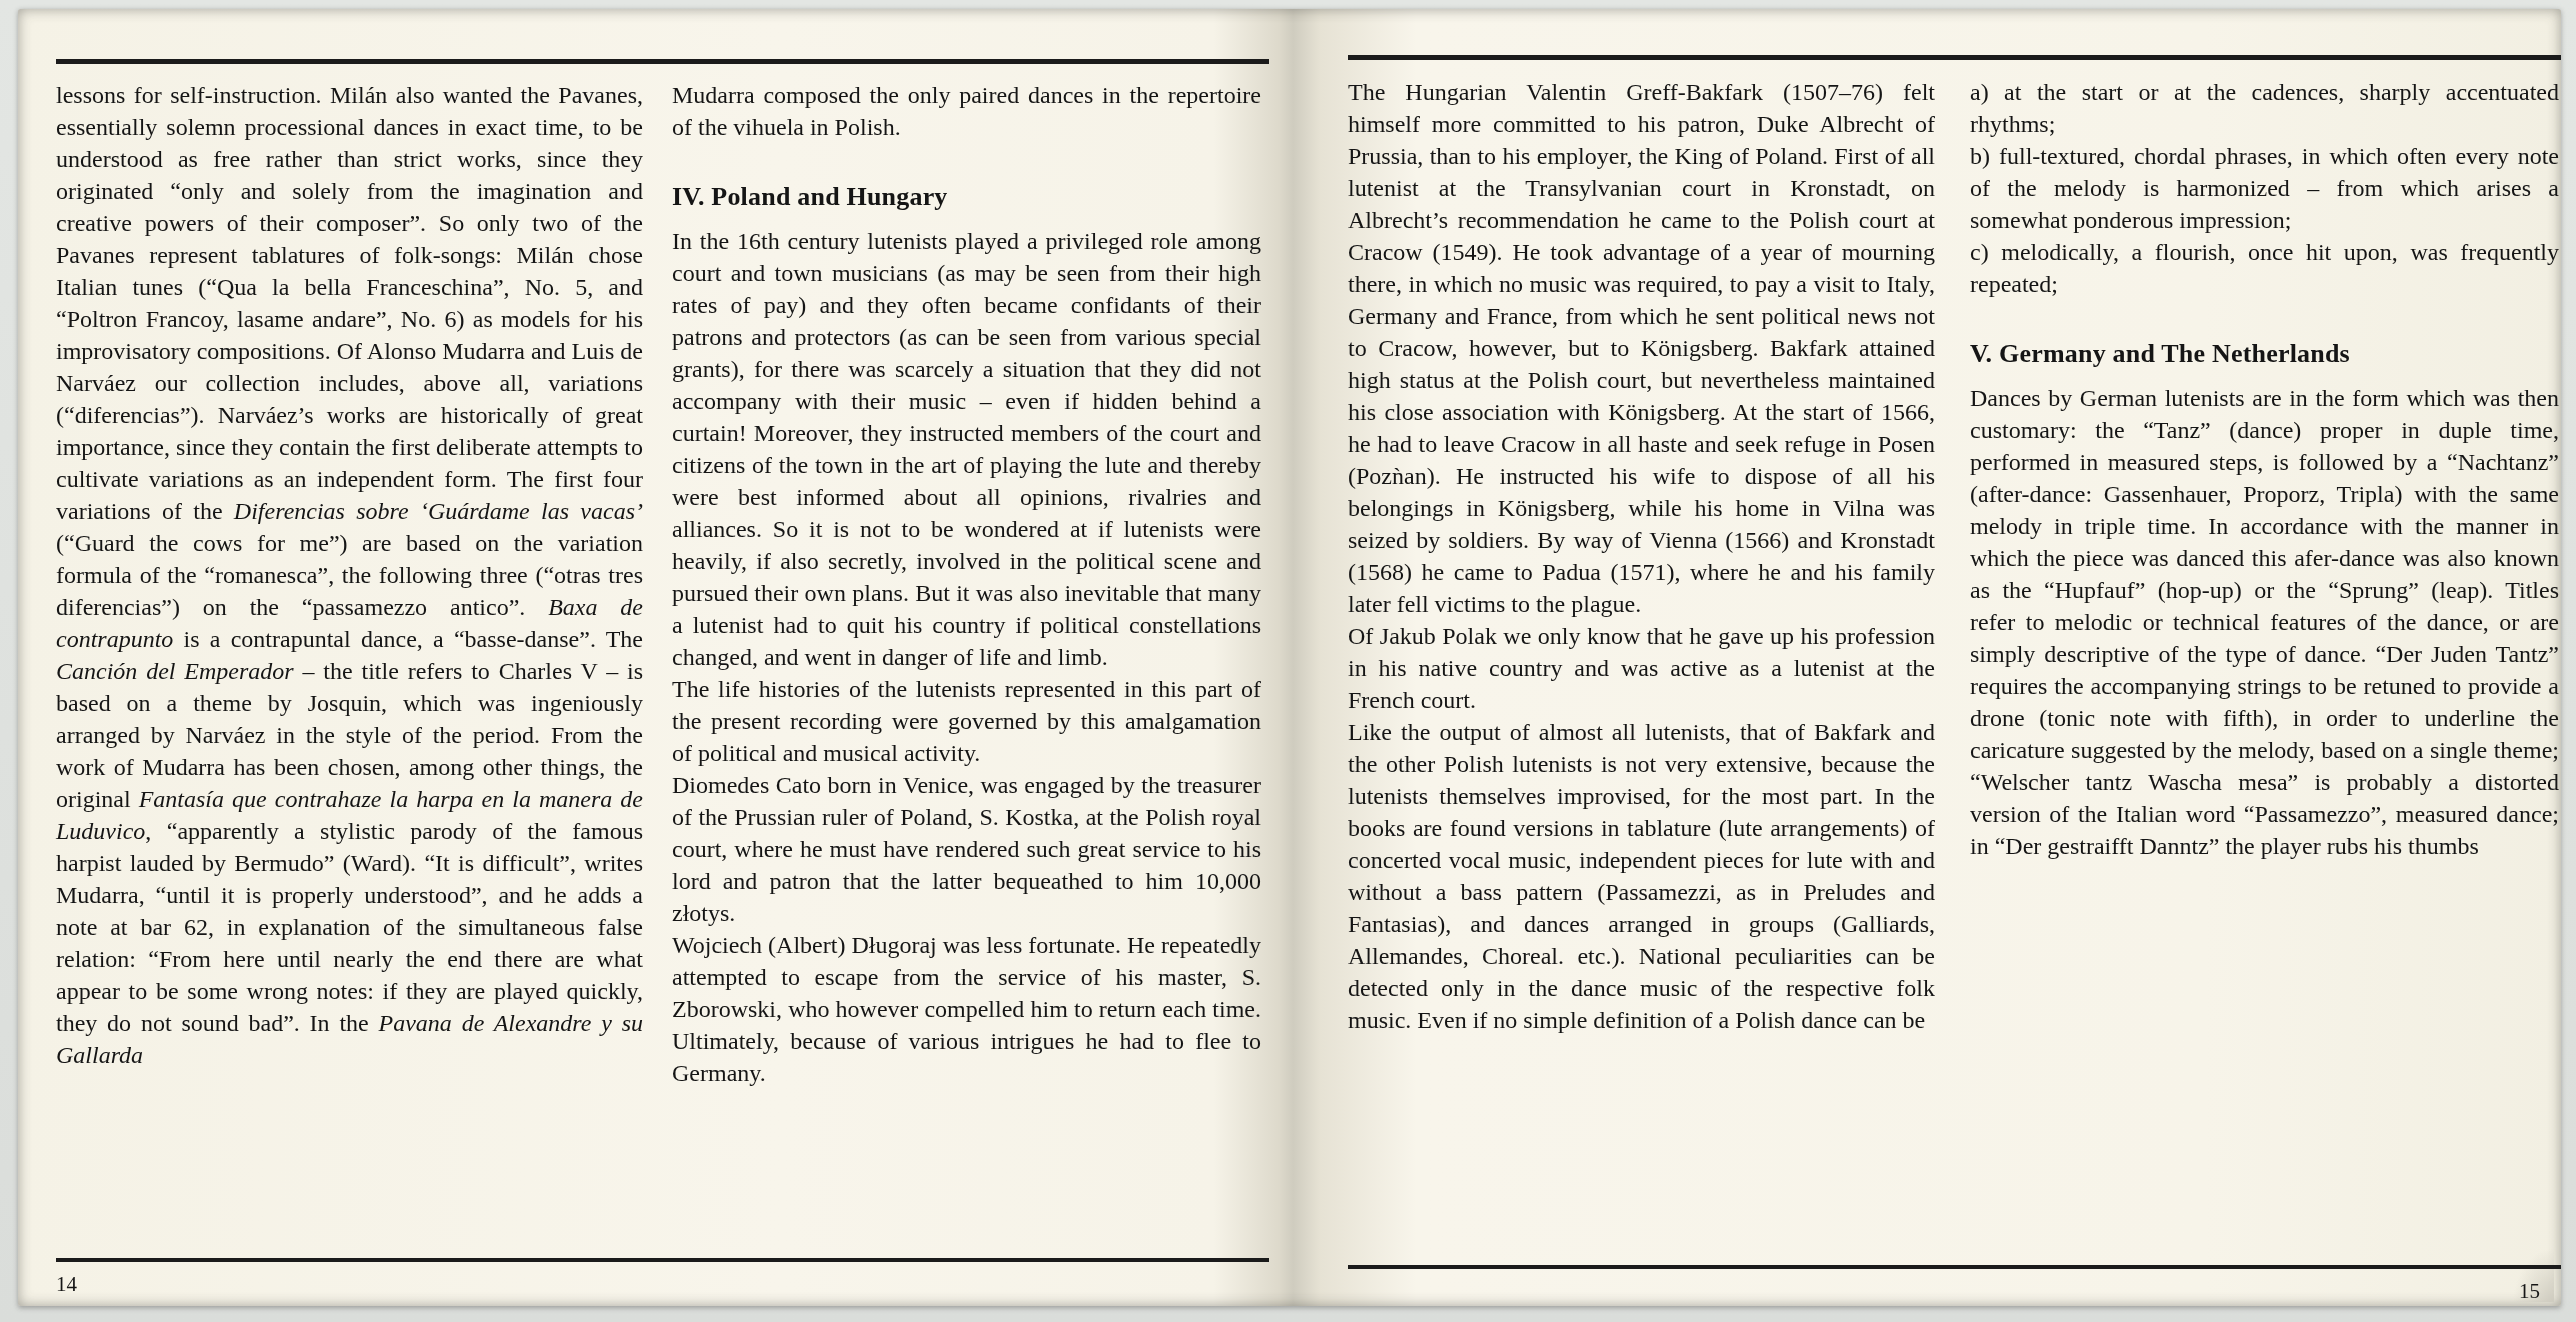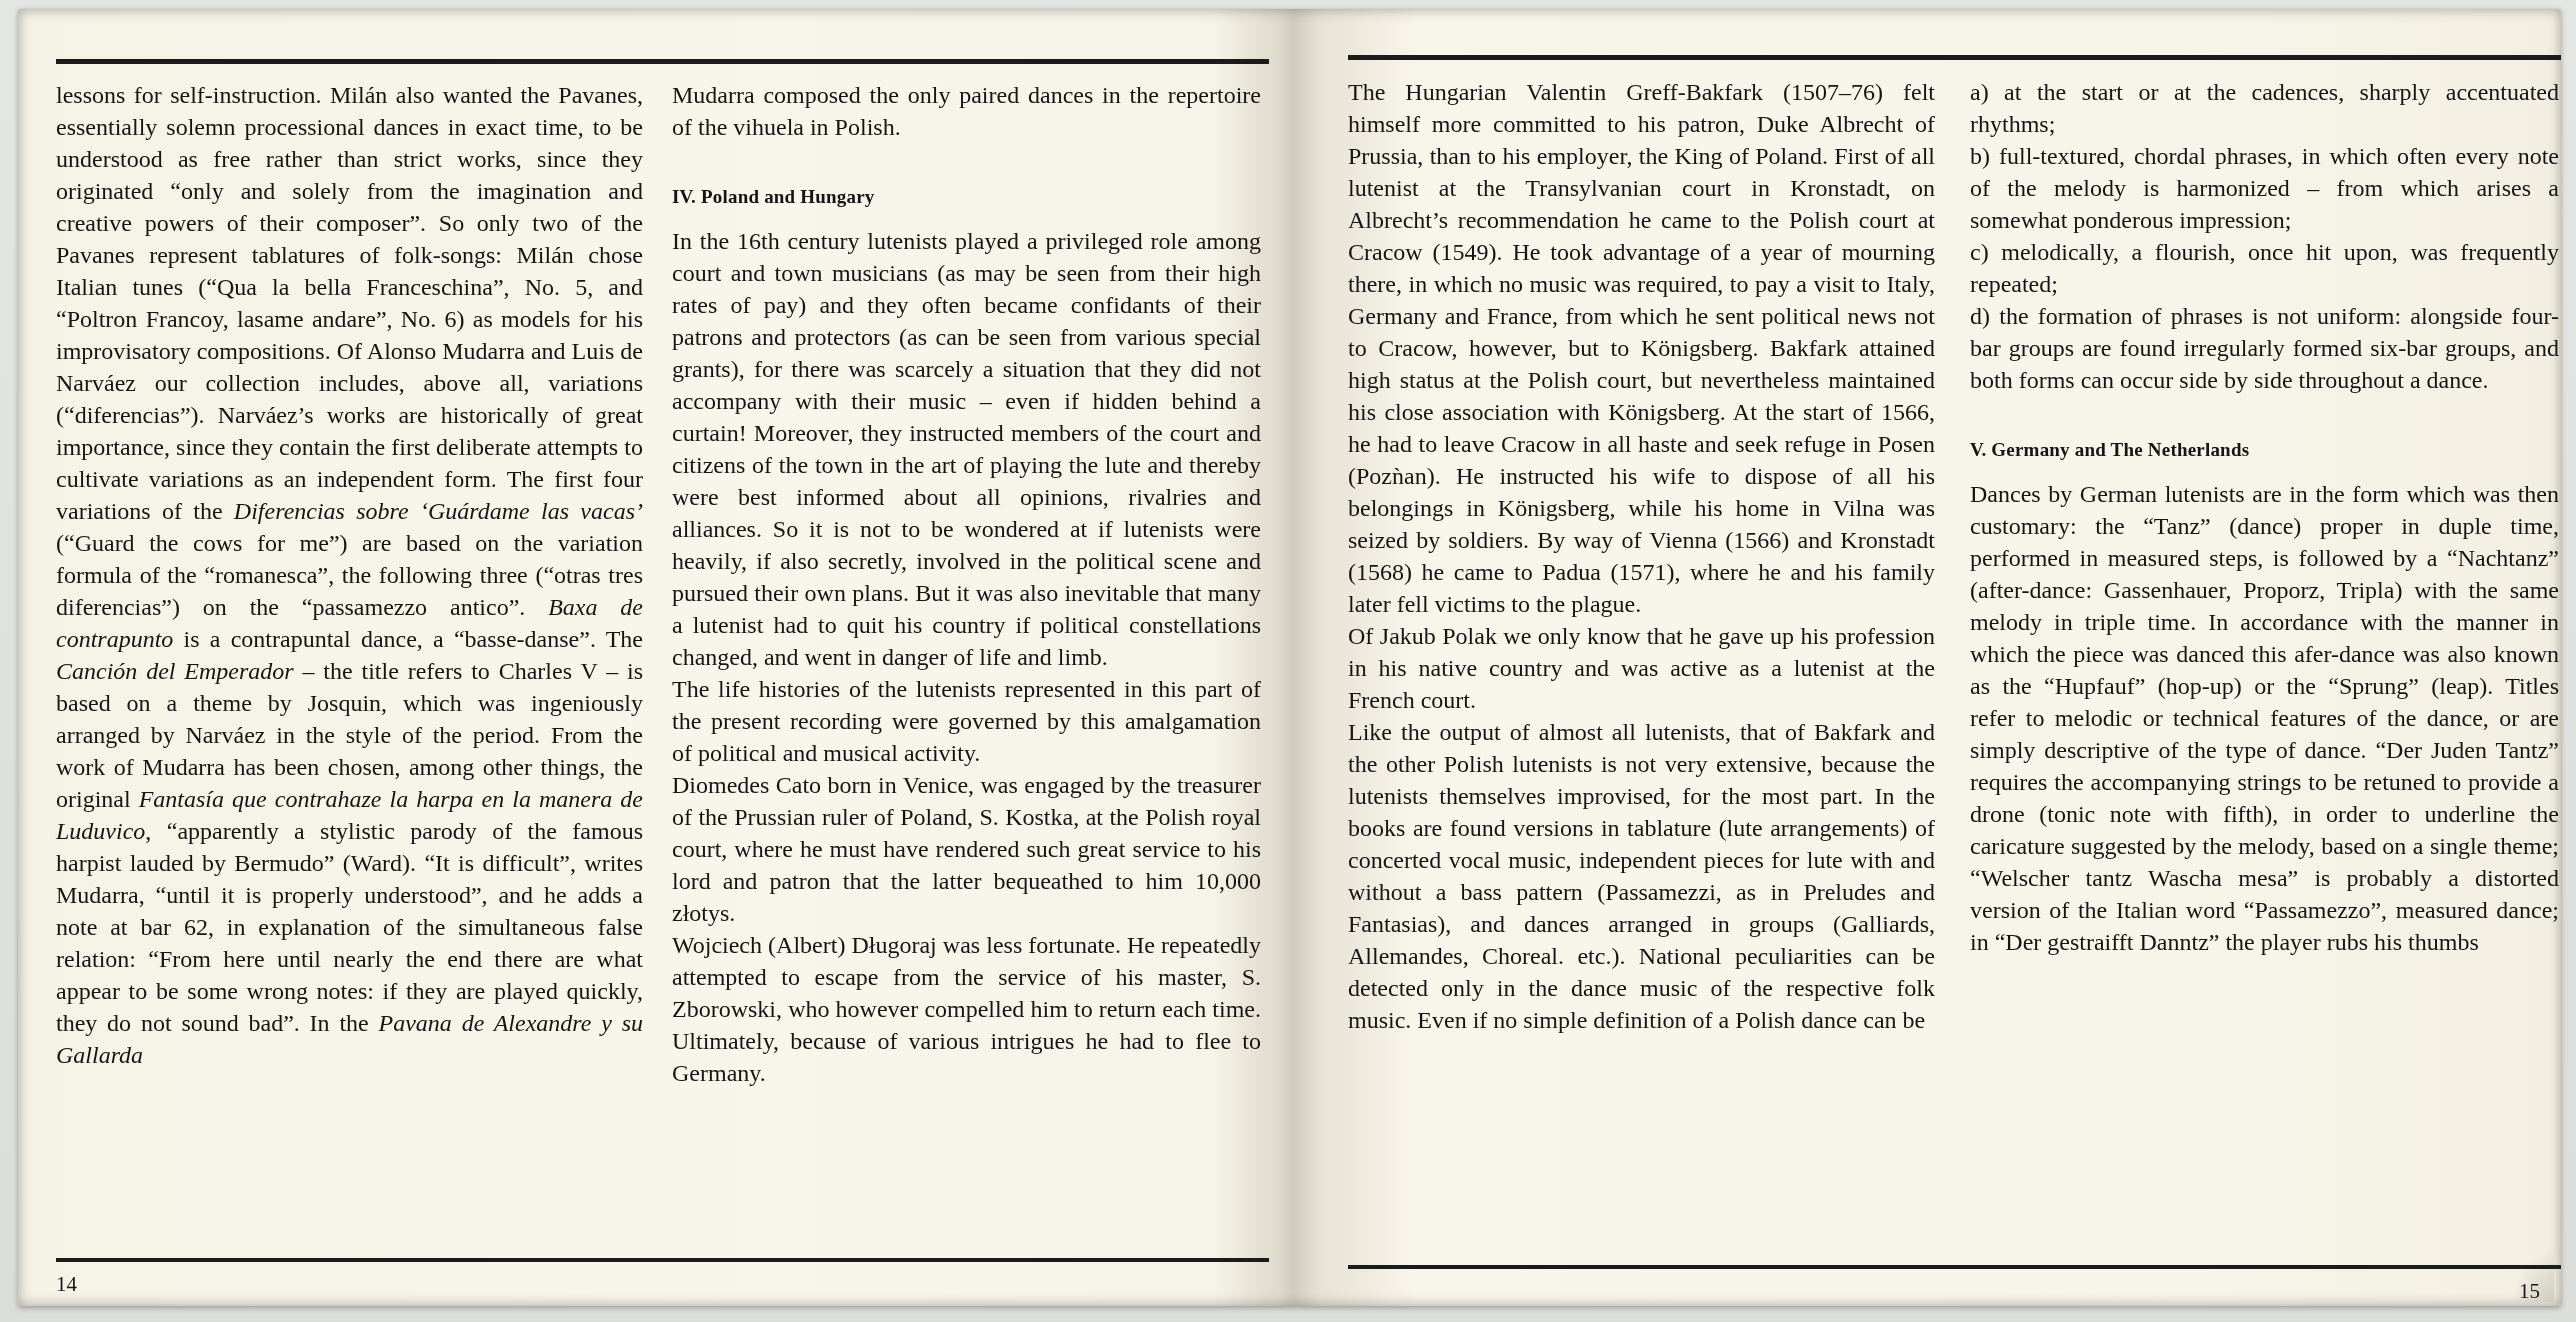--- a/index.html
+++ b/index.html
@@ -28,21 +28,21 @@
   .rule.thin{height:3.6px;}
   .col{
     position:absolute;
     font-size:24px;line-height:32px;color:#151515;
     text-align:justify;
   }
   .para{margin:0;}
   .para span{white-space:normal;margin-top:24px;}
   .it{font-style:italic;}
   .heading{
-    font-size:19px;font-weight:bold;margin:38px 0 12.6px 0;line-height:31px;
+    font-size:26px;font-weight:bold;margin:38px 0 12.6px 0;line-height:31px;
     text-align:left;letter-spacing:0.2px;
   }
   .col .para:first-child{margin-top:0;}
   .pagenum{
     position:absolute;font-size:21px;color:#161616;
   }
 </style>
 </head>
 <body>
 
@@ -69,21 +69,20 @@
 
   <div class="col" style="left:1348px;top:76px;width:587px;">
       <p class="para"><span>The Hungarian Valentin Greff-Bakfark (1507–76) felt himself more committed to his patron, Duke Albrecht of Prussia, than to his employer, the King of Poland. First of all lutenist at the Transylvanian court in Kronstadt, on Albrecht’s recommendation he came to the Polish court at Cracow (1549). He took advantage of a year of mourning there, in which no music was required, to pay a visit to Italy, Germany and France, from which he sent political news not to Cracow, however, but to Königsberg. Bakfark attained high status at the Polish court, but nevertheless maintained his close association with Königsberg. At the start of 1566, he had to leave Cracow in all haste and seek refuge in Posen (Pozǹan). He instructed his wife to dispose of all his belongings in Königsberg, while his home in Vilna was seized by soldiers. By way of Vienna (1566) and Kronstadt (1568) he came to Padua (1571), where he and his family later fell victims to the plague.</span></p>
       <p class="para"><span>Of Jakub Polak we only know that he gave up his profession in his native country and was active as a lutenist at the French court.</span></p>
       <p class="para"><span>Like the output of almost all lutenists, that of Bakfark and the other Polish lutenists is not very extensive, because the lutenists themselves improvised, for the most part. In the books are found versions in tablature (lute arrangements) of concerted vocal music, independent pieces for lute with and without a bass pattern (Passamezzi, as in Preludes and Fantasias), and dances arranged in groups (Galliards, Allemandes, Choreal. etc.). National peculiarities can be detected only in the dance music of the respective folk music. Even if no simple definition of a Polish dance can be</span></p>
     </div>
   <div class="col" style="left:1970px;top:76px;width:589px;">
       <p class="para"><span>a) at the start or at the cadences, sharply accentuated rhythms;</span></p>
       <p class="para"><span>b) full-textured, chordal phrases, in which often every note of the melody is harmonized – from which arises a somewhat ponderous impression;</span></p>
       <p class="para"><span>c) melodically, a flourish, once hit upon, was frequently repeated;</span></p>
-      <p class="para"><span>d) the formation of phrases is not uniform: alongside four-bar groups are found irregularly formed six-bar groups, and both forms can occur side by side throughout a dance.</span></p>
       <h3 class="heading">V. Germany and The Netherlands</h3>
       <p class="para"><span>Dances by German lutenists are in the form which was then customary: the “Tanz” (dance) proper in duple time, performed in measured steps, is followed by a “Nachtanz” (after-dance: Gassenhauer, Proporz, Tripla) with the same melody in triple time. In accordance with the manner in which the piece was danced this afer-dance was also known as the “Hupfauf” (hop-up) or the “Sprung” (leap). Titles refer to melodic or technical features of the dance, or are simply descriptive of the type of dance. “Der Juden Tantz” requires the accompanying strings to be retuned to provide a drone (tonic note with fifth), in order to underline the caricature suggested by the melody, based on a single theme; “Welscher tantz Wascha mesa” is probably a distorted version of the Italian word “Passamezzo”, measured dance; in “Der gestraifft Danntz” the player rubs his thumbs</span></p>
     </div>
 
   <div class="pagenum" style="left:56px;top:1272px;">14</div>
   <div class="pagenum" style="left:2519px;top:1279px;">15</div>
 </div>
 
 
 </body></html>

